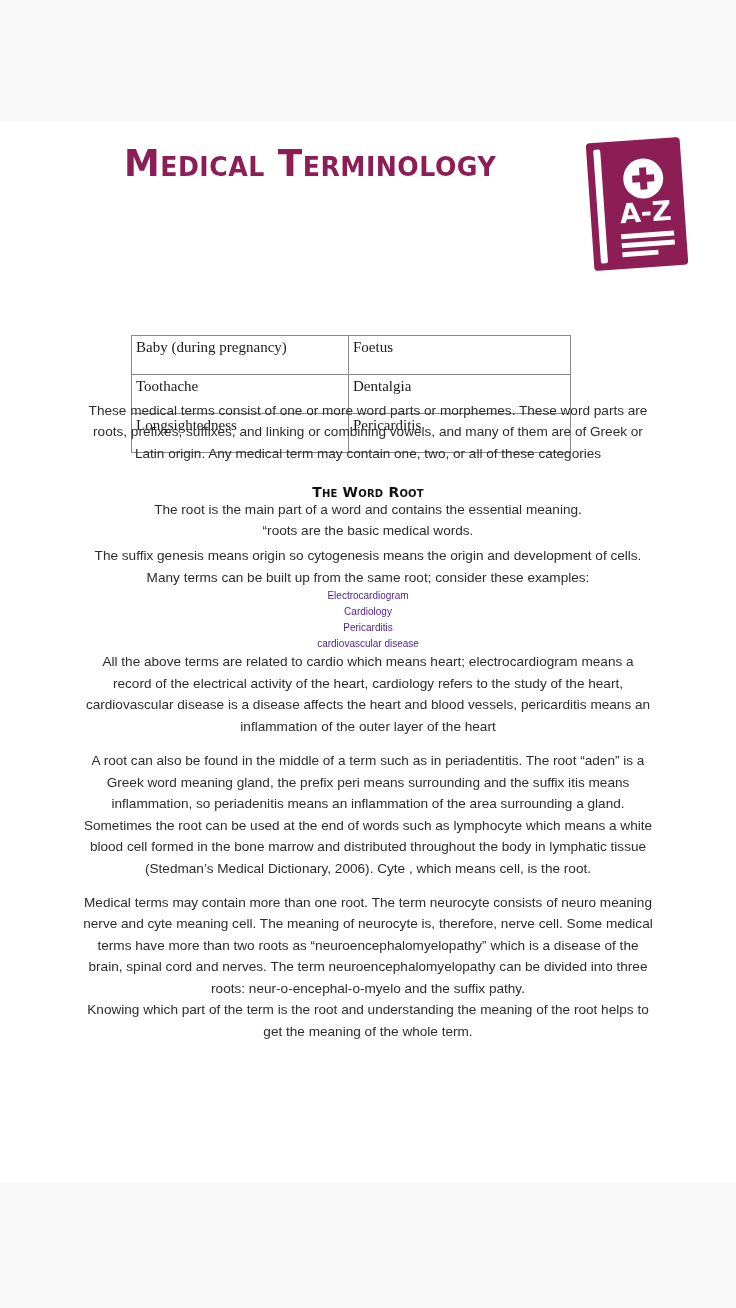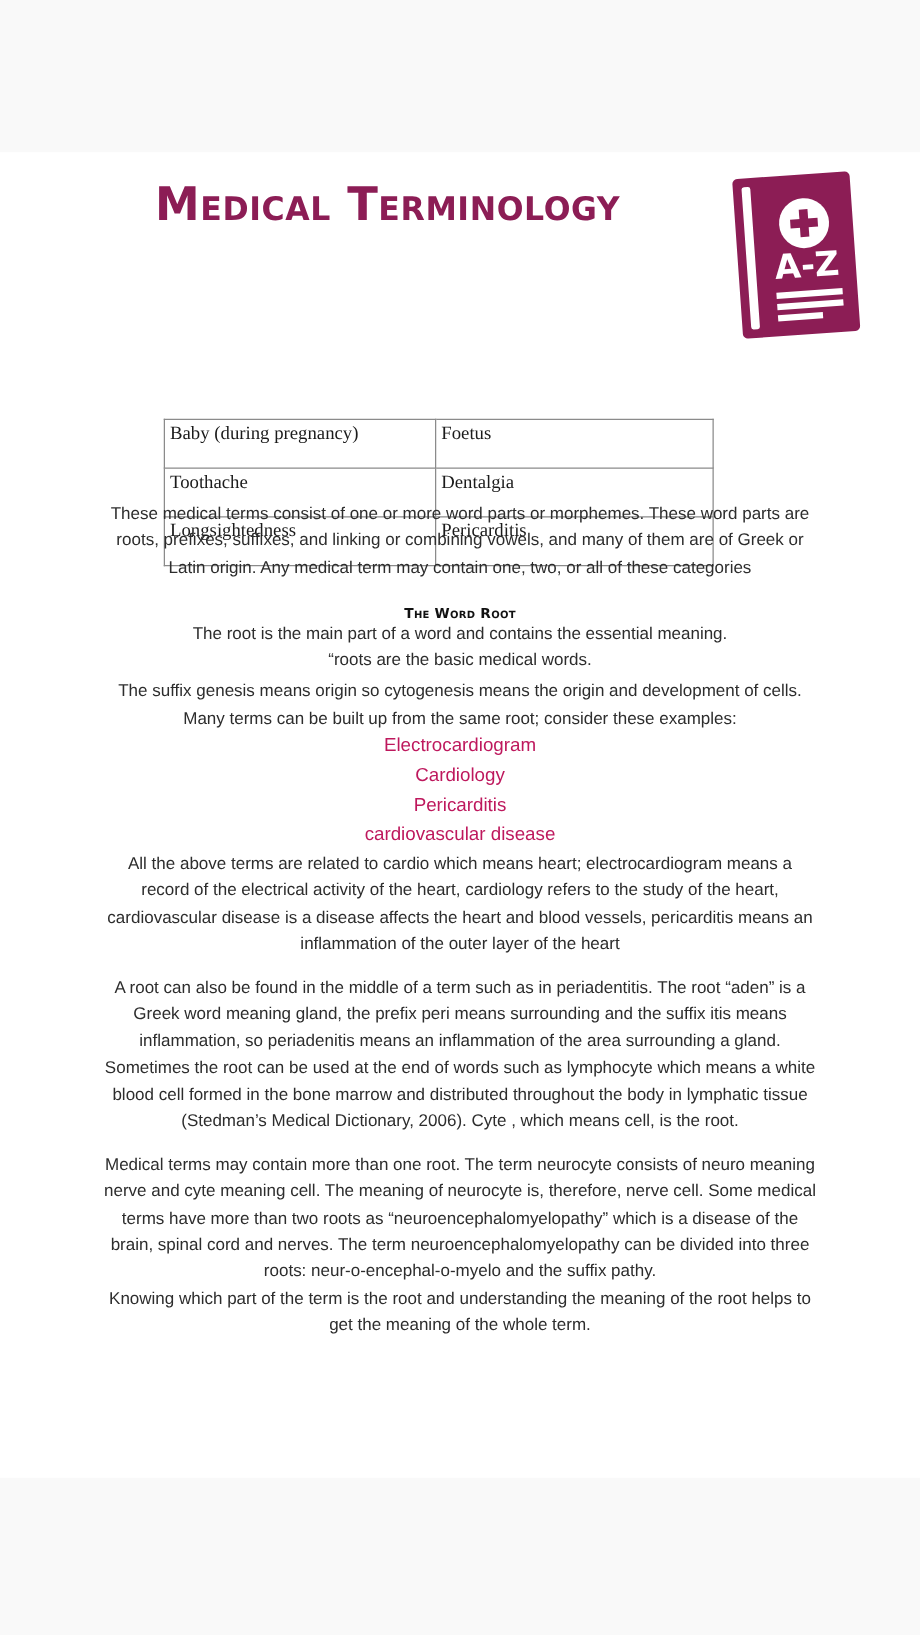--- a/index.html
+++ b/index.html
@@ -108,33 +108,33 @@
   .gap-lg { height: 20px; }
   .gap-md { height: 13px; }
   .gap-sm { height: 4px; }
 
   .section-heading {
     margin: 0 auto;
     width: 570px;
     text-align: center;
     font-family: "DejaVu Sans", sans-serif;
     font-weight: bold;
-    font-size: 11px;
+    font-size: 14px;
     font-variant: small-caps;
     letter-spacing: 0.2px;
     color: #111111;
   }
   .example-list {
     margin: 0 auto;
     width: 570px;
     text-align: center;
     font-family: "Liberation Sans", sans-serif;
-    font-size: 15px;
+    font-size: 10px;
     line-height: 1.58;
-    color: #be185d;
+    color: #4c1d95;
   }
 </style>
 </head>
 <body>
 
 <div class="page">
 
   <div class="band band-top"></div>
   <div class="band band-bottom"></div>
 

